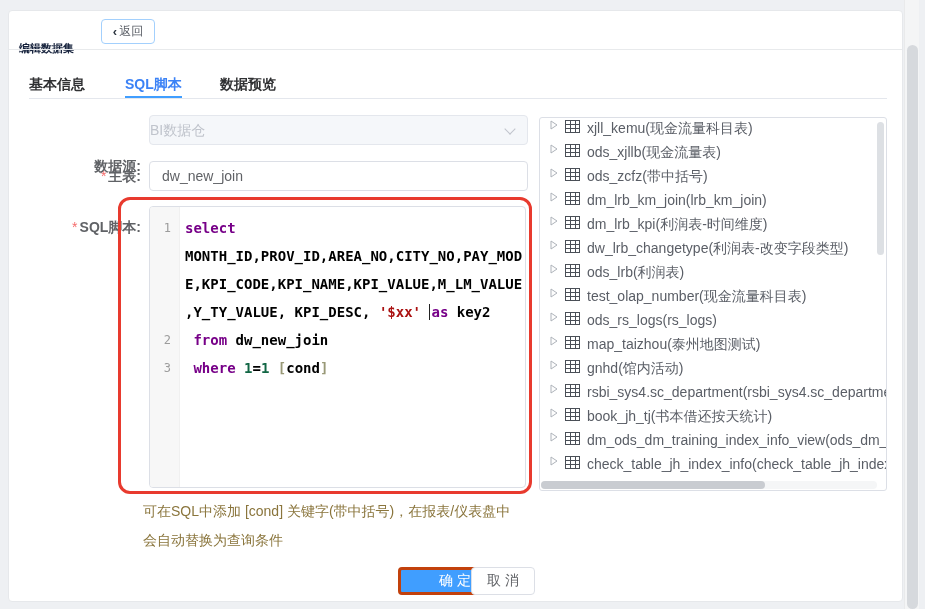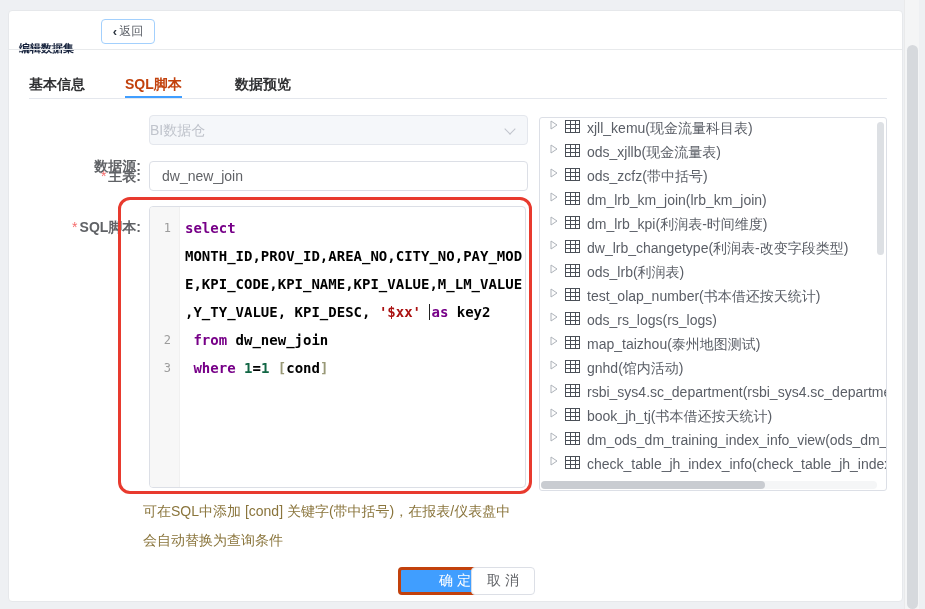--- a/index.html
+++ b/index.html
@@ -20,21 +20,21 @@
     position:absolute; left:92px; top:8px; height:25px; width:54px;
     background:#fff; border:1px solid #a3d0fd; border-radius:4px;
     font-size:12px; color:#5a5e66; cursor:pointer;
     display:flex; align-items:center; justify-content:center; gap:2px;
     font-family:inherit;
   }
   .back-chev { color:#2d3540; font-weight:700; font-size:13px; line-height:1; }
   .hdr-divider { position:absolute; left:0; top:38px; width:100%; height:1px; background:#e8eaec; }
   
   .tab { position:absolute; top:60px; height:26px; font-size:14px; font-weight:600; color:#303133; cursor:pointer; line-height:26px; }
-  .tab.active { color:#c2410c; }
+  .tab.active { color:#3b82f6; }
   .tab-underline { position:absolute; left:116px; top:85px; width:57px; height:2px; background:#409eff; }
   .tabs-divider { position:absolute; left:20px; top:87px; width:858px; height:1px; background:#e4e7ed; }
   
   .form-label { position:absolute; left:20px; width:112px; text-align:right; font-size:14px; font-weight:600; color:#606266; }
   .req { color:#f56c6c; margin-right:2px; font-weight:400; }
   .ds-select {
     position:absolute; left:140px; top:104px; width:379px; height:30px;
     background:#f5f7fa; border:1px solid #e4e7ed; border-radius:4px;
     font-size:14px; color:#c0c4cc; line-height:28px; cursor:not-allowed;
   }
@@ -108,21 +108,21 @@
 
   <button class="back-btn">
     <span class="back-chev">‹</span>
     <span>返回</span>
   </button>
 
   <div class="hdr-divider"></div>
 
   <div class="tab" style="left:20px;"><span>基本信息</span></div>
   <div class="tab active" style="left:116px;"><span>SQL脚本</span></div>
-  <div class="tab" style="left:226px;text-align:center;"><span>数据预览</span></div>
+  <div class="tab" style="left:211px;text-align:center;"><span>数据预览</span></div>
   <div class="tab-underline"></div>
   <div class="tabs-divider"></div>
 
   <div class="form-label" style="top:111px;margin-top:36px;">
     <span>数据源:</span>
   </div>
   <div class="ds-select">
     <span>BI数据仓</span>
     <span class="chev-down"></span>
   </div>
@@ -278,21 +278,21 @@
     <svg class="tree-caret" viewBox="0 0 8 10">
       <polygon points="1,1 7,5 1,9" fill="#fdfdfd" stroke="#aeb3ba" stroke-width="1"></polygon>
     </svg>
     <svg class="tree-ticon" viewBox="0 0 15 13">
       <rect x="0.5" y="0.5" width="14" height="12" fill="none" stroke="#4a4f57" stroke-width="1"></rect>
       <line x1="0.5" y1="4.5" x2="14.5" y2="4.5" stroke="#4a4f57" stroke-width="1"></line>
       <line x1="0.5" y1="8.5" x2="14.5" y2="8.5" stroke="#4a4f57" stroke-width="1"></line>
       <line x1="5.5" y1="0.5" x2="5.5" y2="12.5" stroke="#4a4f57" stroke-width="1"></line>
       <line x1="10.5" y1="0.5" x2="10.5" y2="12.5" stroke="#4a4f57" stroke-width="1"></line>
     </svg>
-    <span class="tree-label">test_olap_number(书本借还按天统计)</span>
+    <span class="tree-label">test_olap_number(现金流量科目表)</span>
   </div>
 
   <div class="tree-row">
     <svg class="tree-caret" viewBox="0 0 8 10">
       <polygon points="1,1 7,5 1,9" fill="#fdfdfd" stroke="#aeb3ba" stroke-width="1"></polygon>
     </svg>
     <svg class="tree-ticon" viewBox="0 0 15 13">
       <rect x="0.5" y="0.5" width="14" height="12" fill="none" stroke="#4a4f57" stroke-width="1"></rect>
       <line x1="0.5" y1="4.5" x2="14.5" y2="4.5" stroke="#4a4f57" stroke-width="1"></line>
       <line x1="0.5" y1="8.5" x2="14.5" y2="8.5" stroke="#4a4f57" stroke-width="1"></line>

